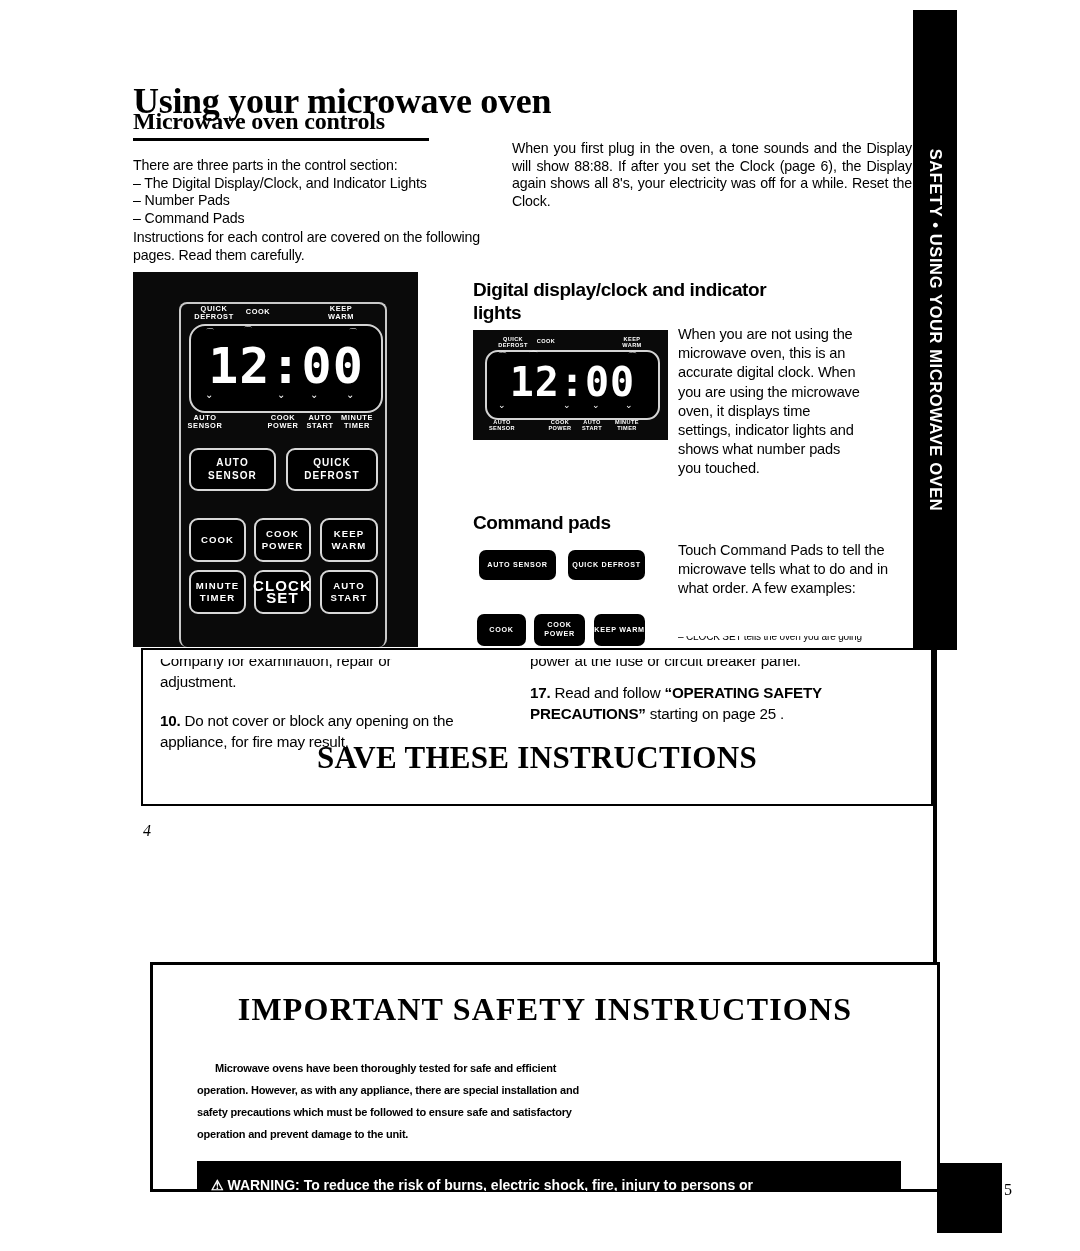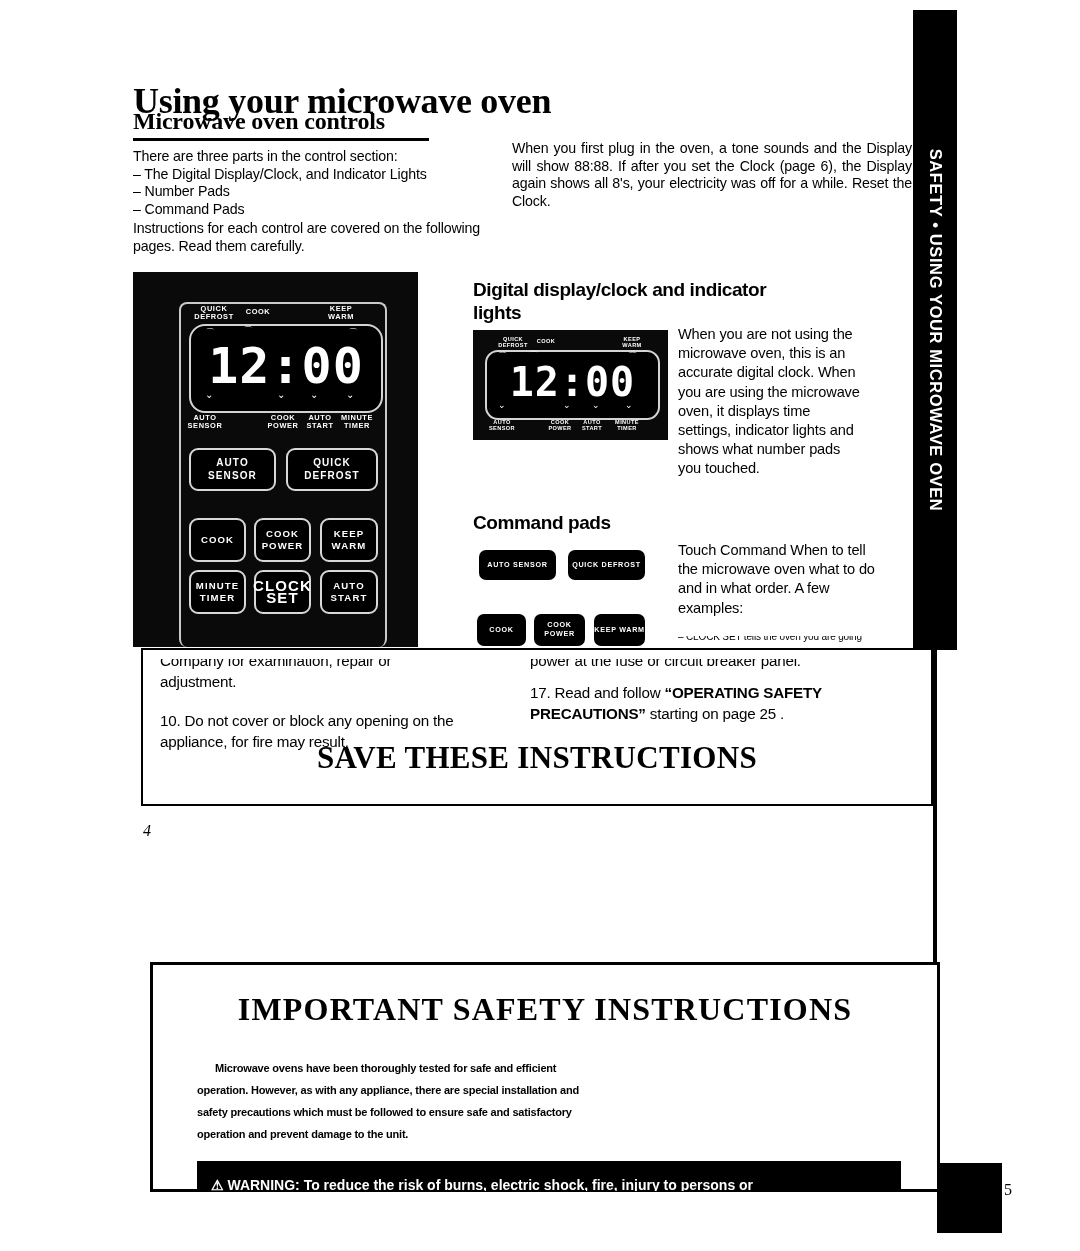--- a/index.html
+++ b/index.html
@@ -15,21 +15,21 @@
   #h1{position:absolute;left:133px;top:56px;font-family:"Liberation Serif",serif;
       font-weight:bold;font-size:36px;letter-spacing:-0.3px;}
   #h2wrap{position:absolute;left:133px;top:108px;}
   #h2{font-family:"Liberation Serif",serif;font-weight:bold;font-size:24px;
       letter-spacing:-0.2px;padding-bottom:2px;}
   #h2rule{height:3px;background:#000;width:296px;margin-top:1px;}
 
   .body-txt{font-family:"Liberation Sans",sans-serif;font-size:14.2px;
             line-height:17.6px;letter-spacing:-0.15px;}
 
-  #colL{position:absolute;left:133px;top:148px;width:360px;}
+  #colL{position:absolute;left:133px;top:157px;width:360px;}
   #colL .p2{margin-top:2px;}
   #colR{position:absolute;left:512px;top:140px;width:400px;text-align:justify;}
 
   
   #panelphoto{position:absolute;left:133px;top:272px;width:285px;height:375px;
               background:#0a0a0a;}
   #panelinner{position:absolute;left:46px;top:30px;width:208px;height:345px;
               border:2px solid #c9c9c9;border-radius:8px;border-bottom:none;
               box-sizing:border-box;}
 
@@ -65,21 +65,21 @@
 
   #savebox{position:absolute;left:141px;top:648px;width:792px;height:158px;
            border:2px solid #000;box-sizing:border-box;background:transparent;}
   #saveTitle{position:absolute;left:141px;top:740px;width:792px;text-align:center;
              font-family:"Liberation Serif",serif;font-weight:bold;font-size:31px;
              letter-spacing:0.3px;}
 
   #bleedL{position:absolute;left:160px;top:650px;width:355px;}
   #bleedR{position:absolute;left:530px;top:650px;width:400px;}
   .bleed-txt{font-size:15.2px;line-height:21px;letter-spacing:-0.2px;}
-  .num{font-weight:normal;text-align:center;}
+  .num{font-weight:bold;text-align:center;}
   .cut-top{clip-path:inset(9px 0 0 0);}
 
   #pg4num{position:absolute;left:143px;top:822px;font-family:"Liberation Serif",serif;
           font-size:16px;font-style:italic;}
 
   
   #sidetab{position:absolute;left:913px;top:10px;width:44px;height:640px;background:#000;}
   #sidetab span{position:absolute;left:50%;top:50%;color:#fff;font-weight:bold;
                 font-size:16.5px;letter-spacing:0.6px;white-space:nowrap;
                 transform:translate(-50%,-50%) rotate(90deg);}
@@ -186,21 +186,21 @@
   <div class="body-txt" style="position:absolute;left:678px;top:325px;width:185px;font-size:14.6px;line-height:19.2px;">When you are not using the microwave oven, this is an accurate digital clock. When you are using the microwave oven, it displays time settings, indicator lights and shows what number pads you touched.</div>
 
   <div class="sub-h" style="left:473px;top:511px;width:260px;">Command pads</div>
 
   <div class="minipad" style="left:479px;top:550px;width:77px;height:30px;">AUTO SENSOR</div>
   <div class="minipad" style="left:568px;top:550px;width:77px;height:30px;">QUICK DEFROST</div>
   <div class="minipad" style="left:477px;top:614px;width:49px;height:32px;">COOK</div>
   <div class="minipad" style="left:534px;top:614px;width:51px;height:32px;">COOK POWER</div>
   <div class="minipad" style="left:594px;top:614px;width:51px;height:32px;">KEEP WARM</div>
 
-  <div class="body-txt" style="position:absolute;left:678px;top:541px;width:210px;font-size:14.6px;line-height:19.2px;">Touch Command When to tell the microwave oven what to do and in what order. A few examples:</div>
+  <div class="body-txt" style="position:absolute;left:678px;top:541px;width:210px;font-size:14.6px;line-height:19.2px;">Touch Command Pads to tell the microwave tells what to do and in what order. A few examples:</div>
   <div class="body-txt cut-top" style="position:absolute;left:678px;top:627px;width:215px;font-size:10px;line-height:19.2px;">– CLOCK SET tells the oven you are going</div>
 
   <div id="savebox"></div>
   <div id="seamA"></div>
 
   <div id="bleedL" class="bleed-txt">
     <div class="cut-top">Company for examination, repair or</div>
     <div>adjustment.</div>
     <div style="margin-top:18px;">
       <span class="num">10.</span>

